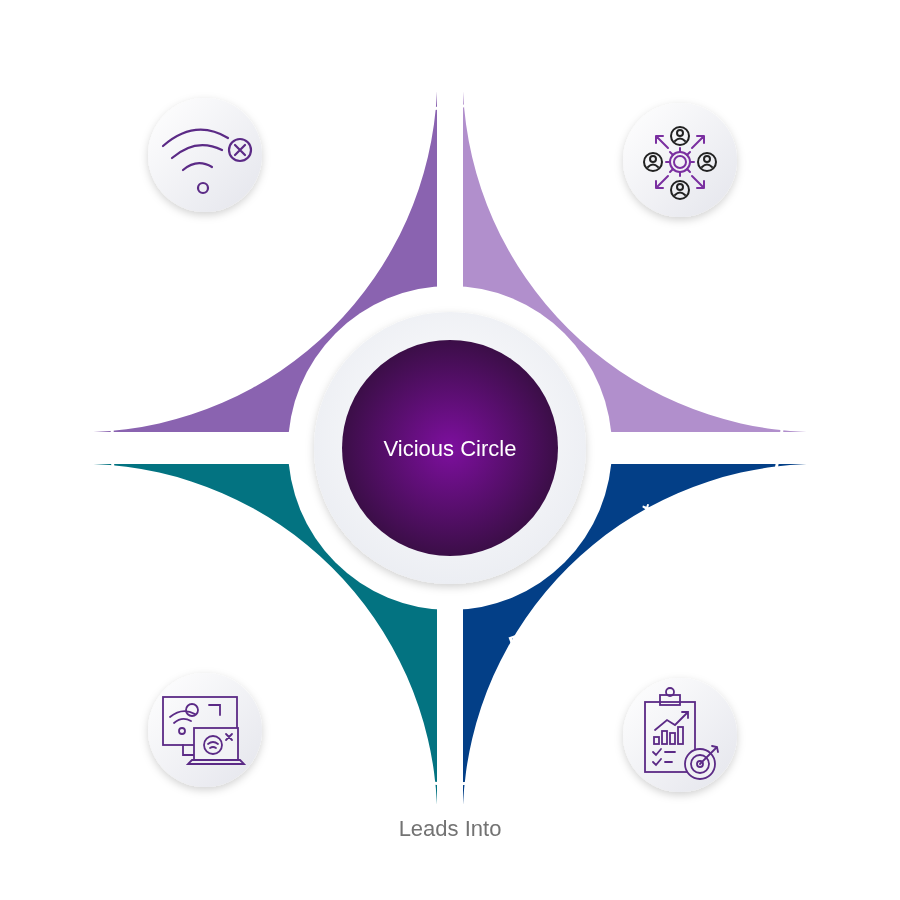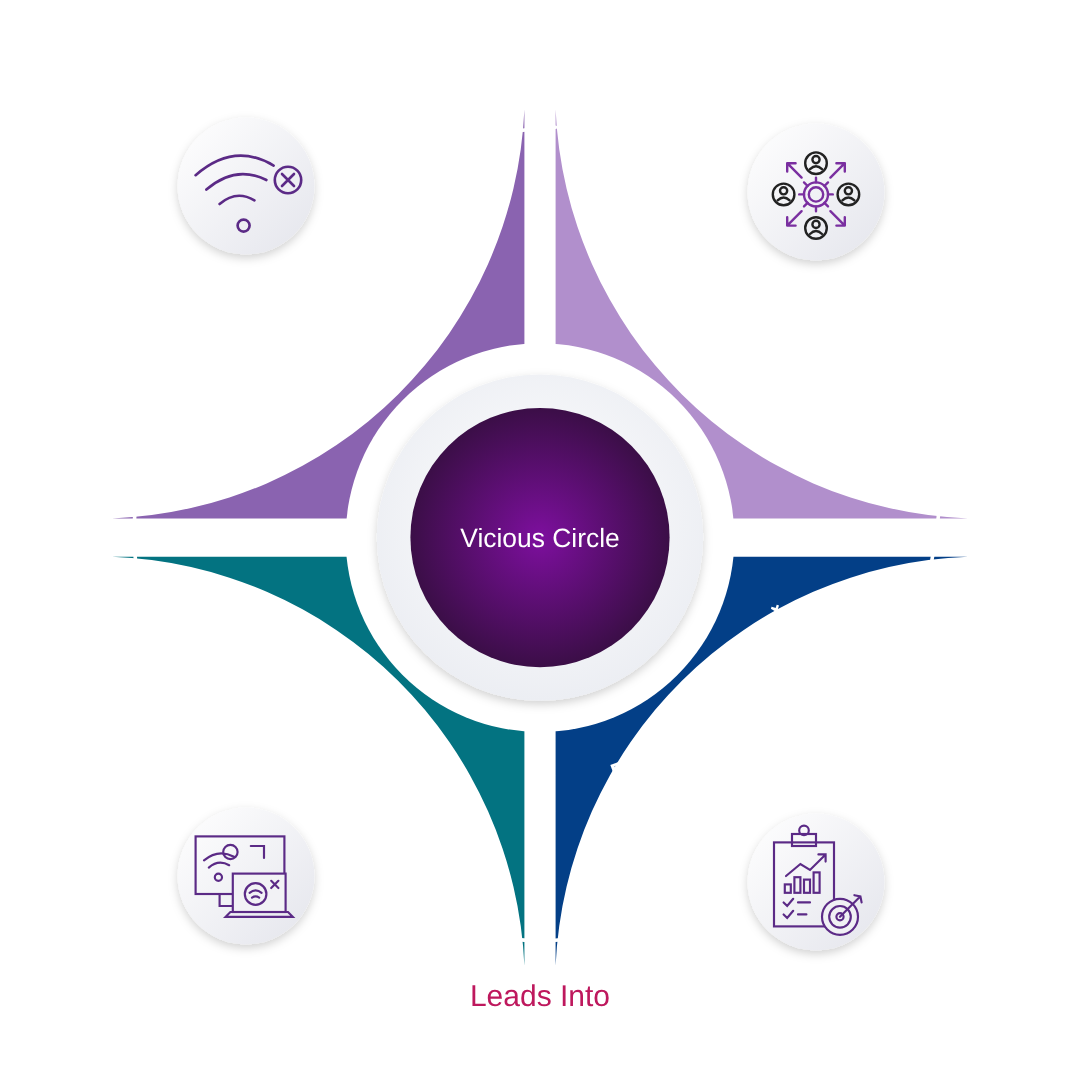--- a/index.html
+++ b/index.html
@@ -1,20 +1,20 @@
 <!DOCTYPE html>
 <html><head>
 <meta charset="utf-8">
 <style>
   html, body { margin:0; padding:0; background:#ffffff; }
   body { width:900px; height:900px; position:relative; overflow:hidden; font-family:"Liberation Sans", sans-serif; }
   svg.main { position:absolute; left:0; top:0; }
   .seg-text { fill:#ffffff; font-family:"Liberation Sans", sans-serif; font-size:30px; }
   .center-text { fill:#ffffff; font-family:"Liberation Sans", sans-serif; font-size:22px; }
-  .footer { position:absolute; left:0; width:900px; top:816px; text-align:center; font-size:25px; color:#be185d; font-family:"Liberation Sans", sans-serif; }
+  .footer { position:absolute; left:0; width:900px; top:816px; text-align:center; font-size:22px; color:#737373; font-family:"Liberation Sans", sans-serif; }
 </style>
 </head>
 <body>
 
 <svg class="main" width="900" height="900" viewBox="0 0 900 900">
   <defs>
     <radialGradient id="cg" cx="50%" cy="50%" r="50%">
       <stop offset="0%" stop-color="#7d0f9e"></stop>
       <stop offset="100%" stop-color="#3b0e47"></stop>
     </radialGradient>

